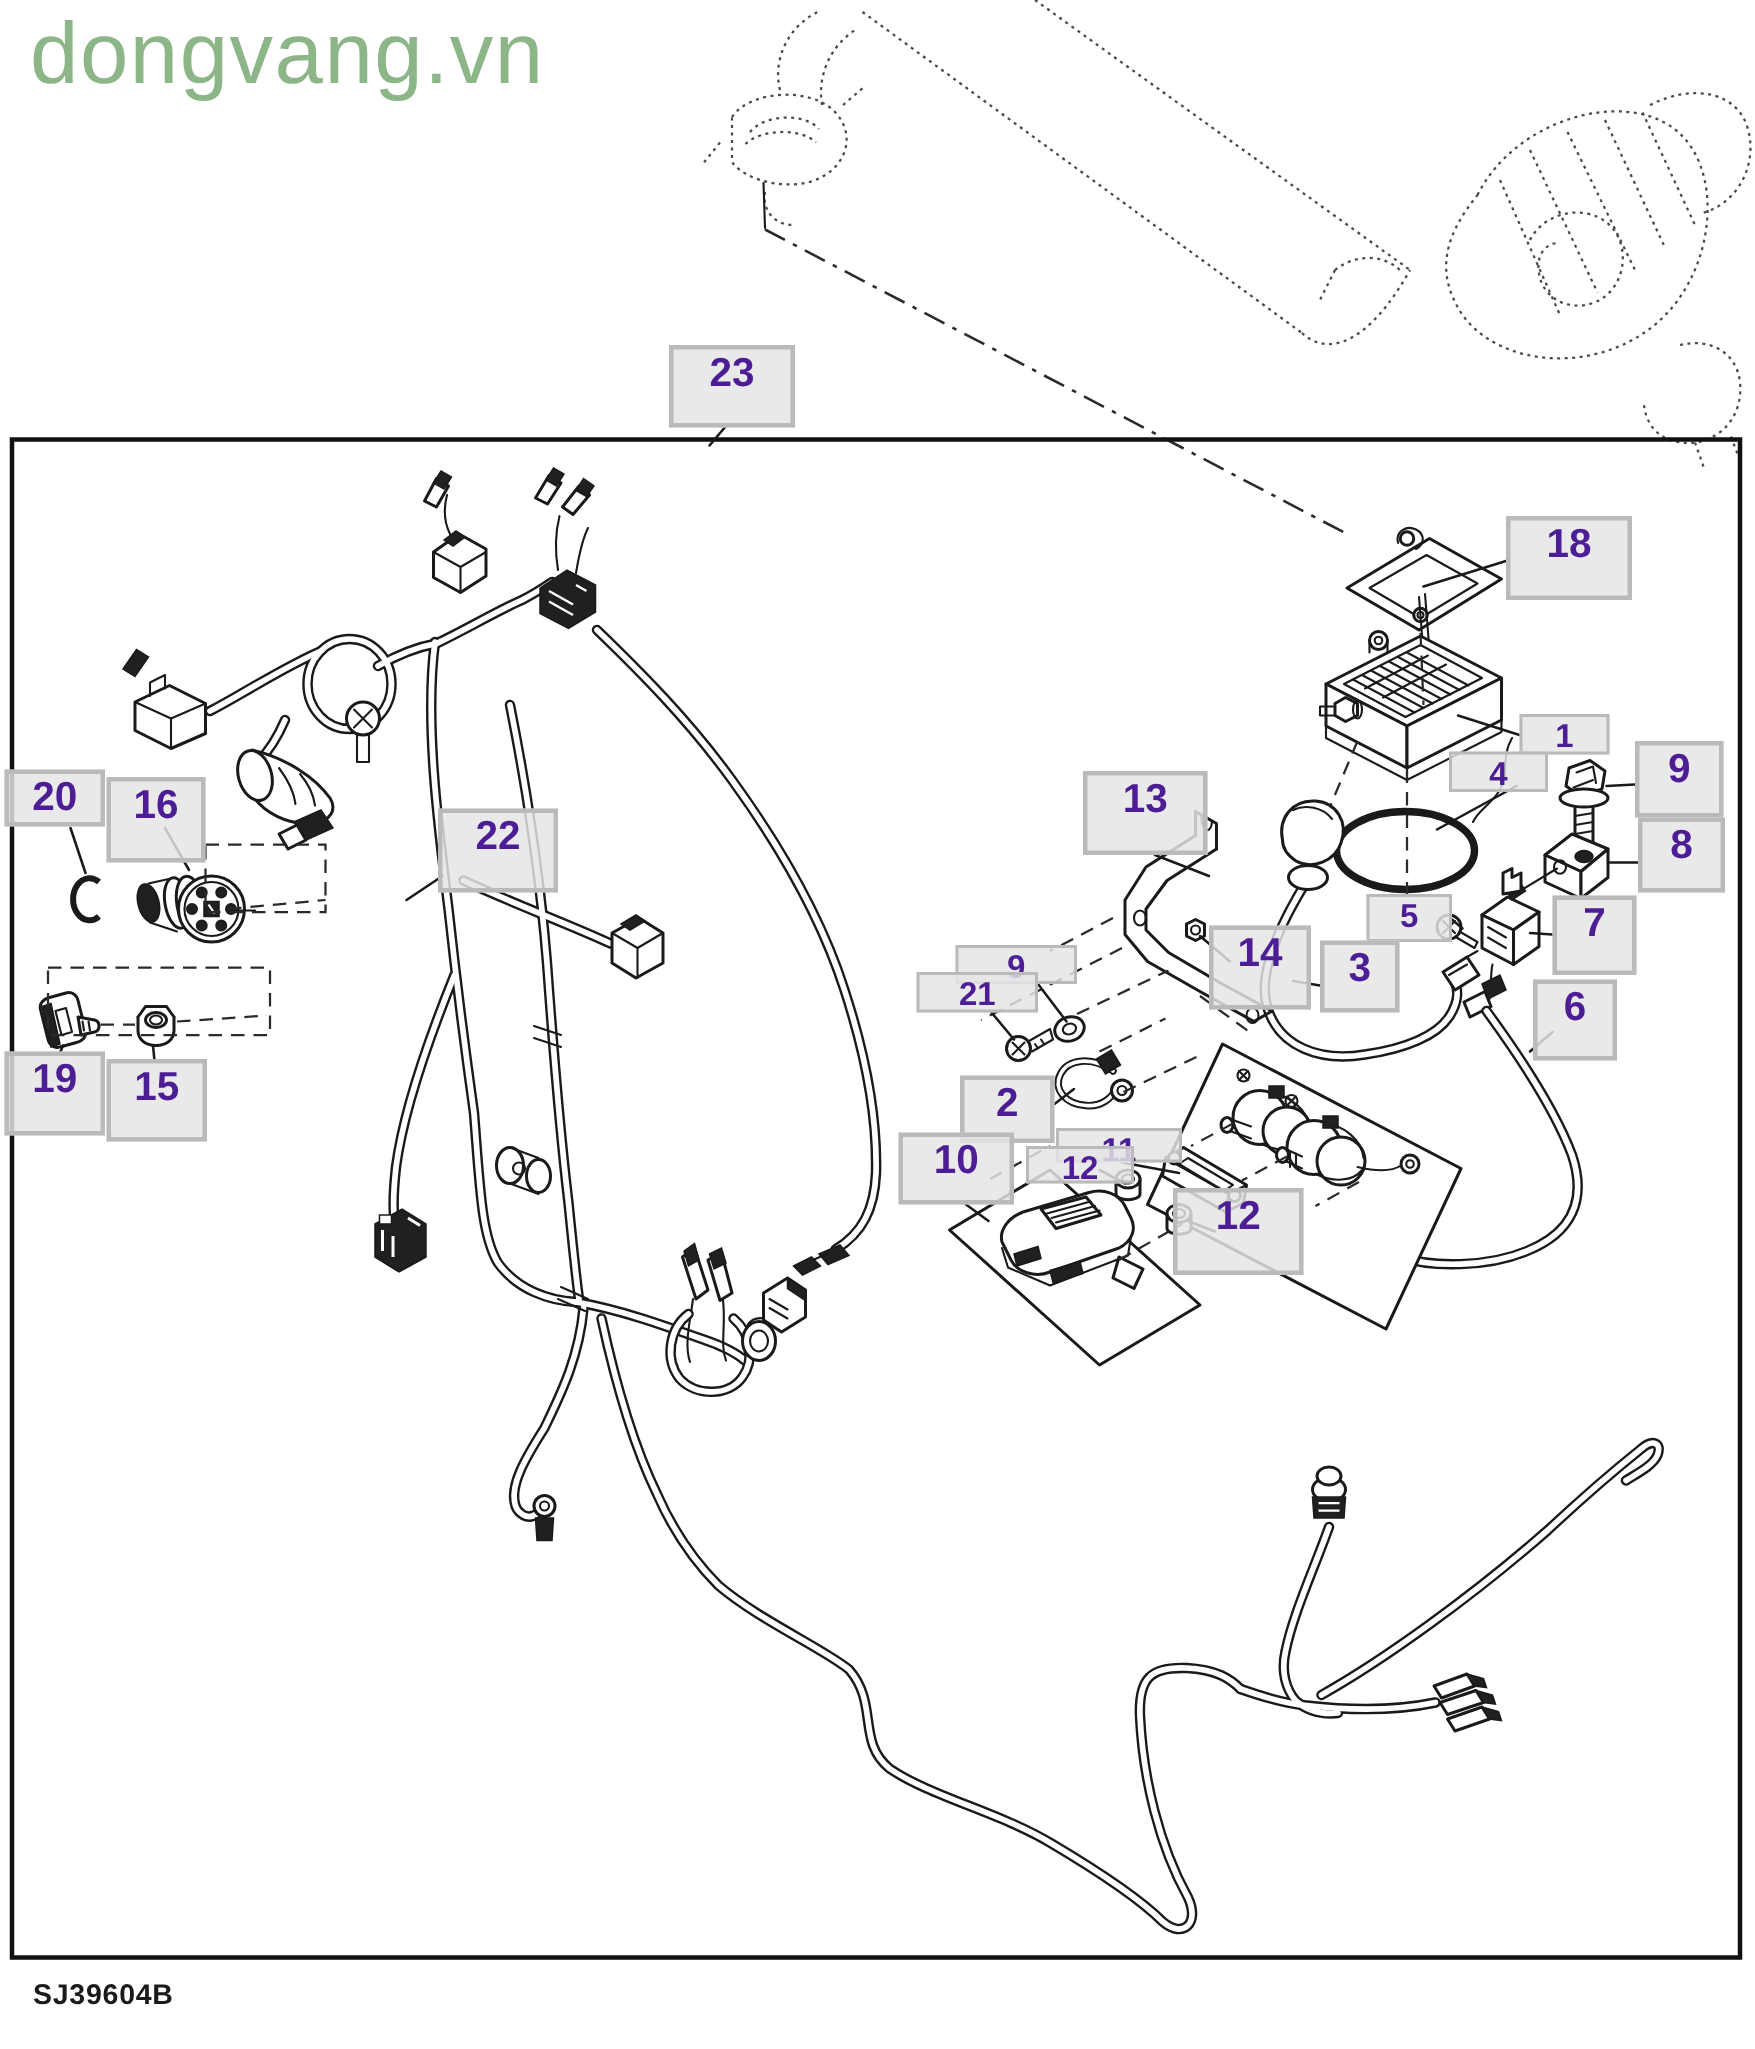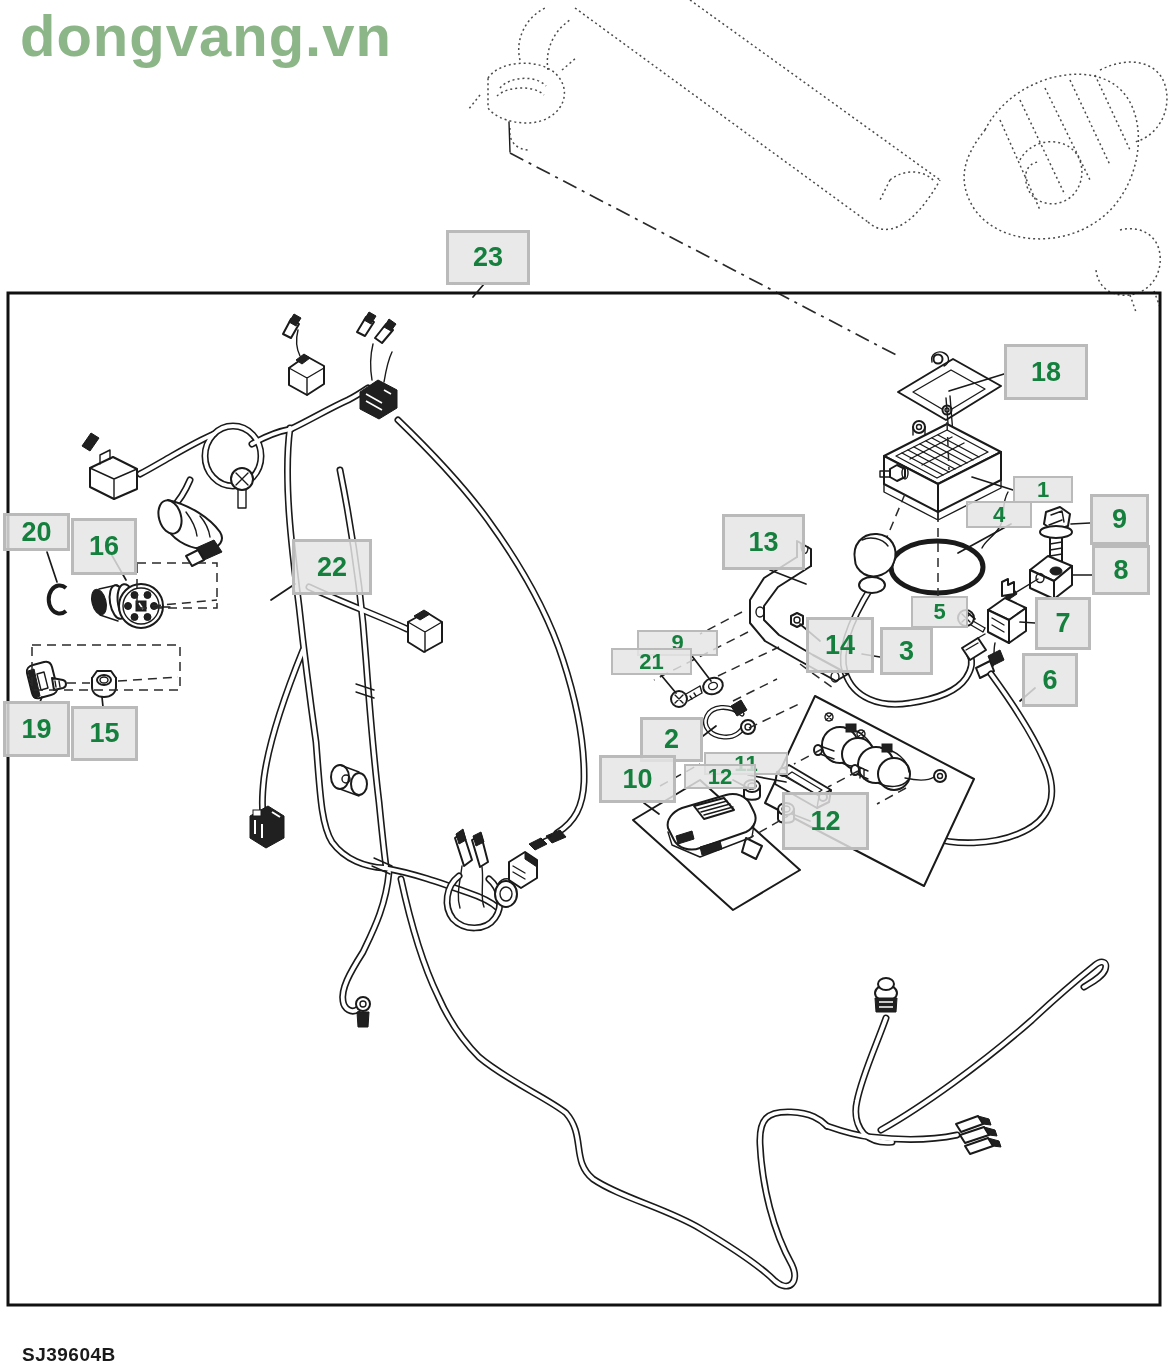--- a/index.html
+++ b/index.html
@@ -1,25 +1,25 @@
 <!DOCTYPE html>
 <html><head>
 <meta charset="utf-8">
 <style>
   html,body{margin:0;padding:0;background:#fff;}
   .stage{position:relative;width:1170px;height:1366px;background:#fff;overflow:hidden;
          font-family:"Liberation Sans",sans-serif;}
-  .wm{position:absolute;left:20px;top:2px;font-size:58px;font-weight:700;color:#8cb588;
+  .wm{position:absolute;left:20px;top:2px;font-size:58px;font-weight:400;color:#8cb588;
       letter-spacing:1px;}
   .figcode{position:absolute;left:22px;top:1320px;font-size:19px;font-weight:bold;color:#1a1a1a;
-      letter-spacing:.5px;margin-top:24px;}
+      letter-spacing:.5px;}
   svg.art{position:absolute;left:0;top:0;}
   .co{position:absolute;box-sizing:border-box;background:rgba(229,229,229,.84);
-      border:3px solid #bababa;display:flex;align-items:center;justify-content:center;
-      font-weight:bold;font-size:27px;color:#15803d;}
+      border:3px solid #bababa;display:flex;justify-content:center;
+      font-weight:bold;font-size:27px;color:#4c1d95;}
   .co.slim{border-width:2px;font-size:22px;}
   .ln{stroke:#1a1a1a;stroke-width:2;fill:none;stroke-linecap:round;stroke-linejoin:round;}
   .lnT{stroke:#1a1a1a;stroke-width:1.4;fill:none;stroke-linecap:round;stroke-linejoin:round;}
   .fillW{fill:#fff;}
   .fillD{fill:#202020;stroke:#1a1a1a;}
   .tubeO{stroke:#1a1a1a;stroke-width:7;fill:none;stroke-linecap:round;stroke-linejoin:round;}
   .tubeI{stroke:#fff;stroke-width:3.8;fill:none;stroke-linecap:round;stroke-linejoin:round;}
   .dash{stroke:#2a2a2a;stroke-width:1.5;fill:none;stroke-dasharray:9 6;}
   .dashdot{stroke:#2a2a2a;stroke-width:1.7;fill:none;stroke-dasharray:15 6 3 6;}
   .ghost{stroke:#4a4a4a;stroke-width:1.5;fill:none;stroke-dasharray:2 3;}

